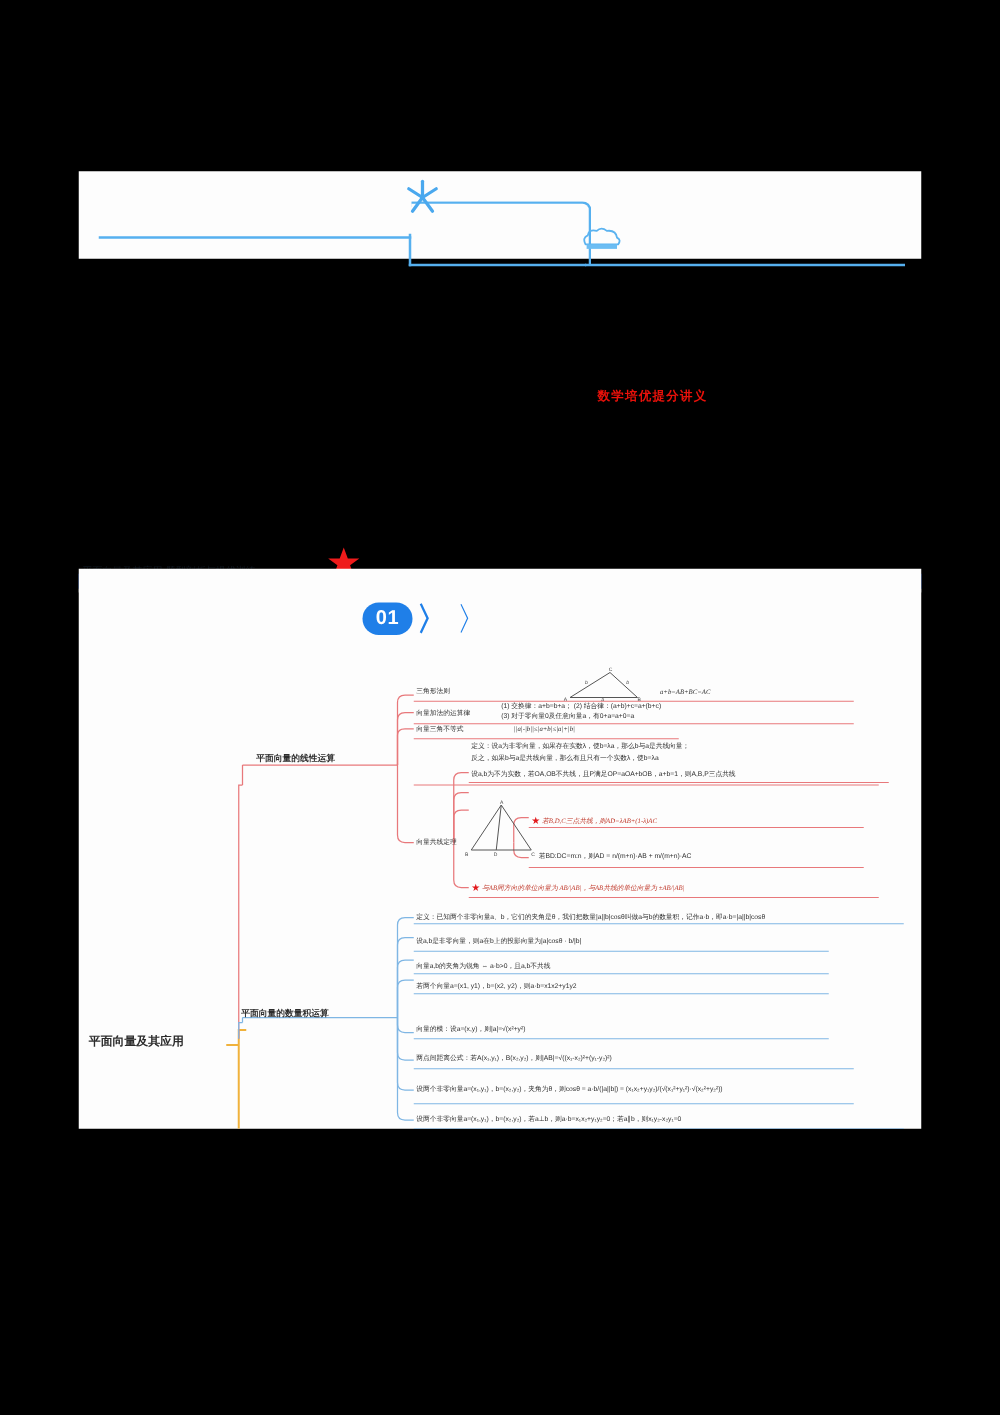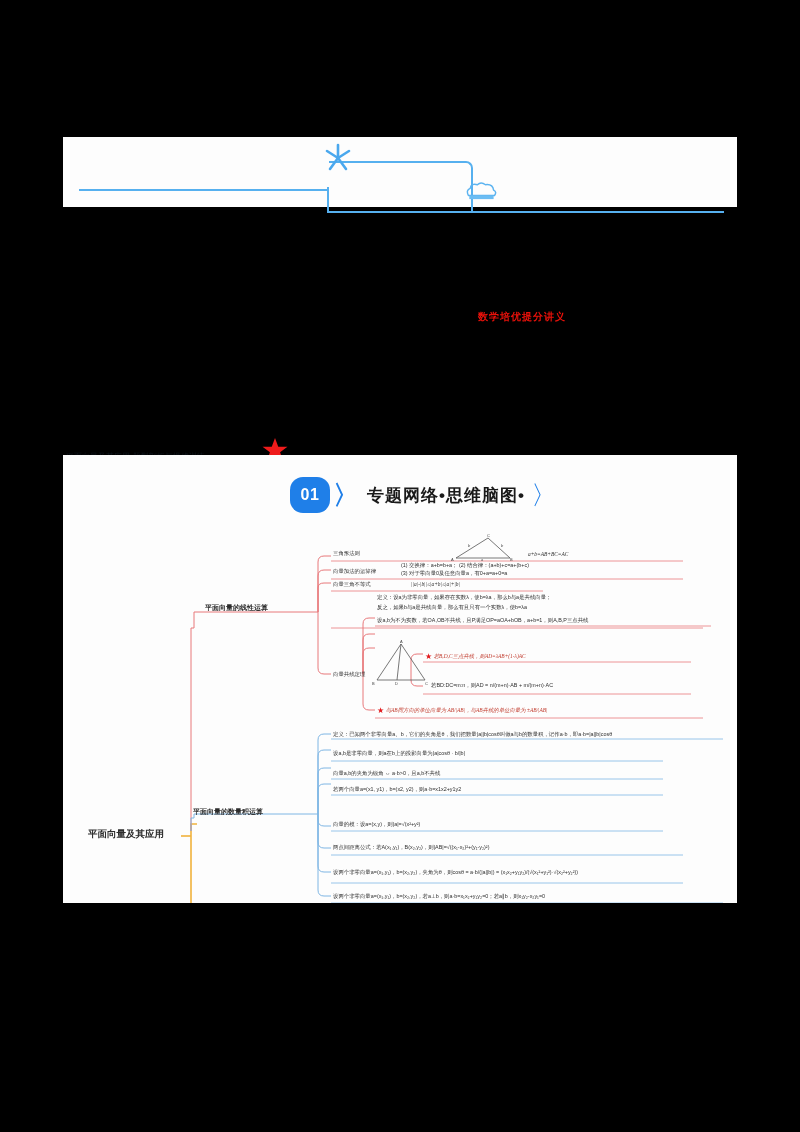--- a/index.html
+++ b/index.html
@@ -30,21 +30,21 @@
               color:#e8110a;letter-spacing:1px;filter:blur(.55px);white-space:nowrap;}
 
   
   .faint-line{position:absolute;left:66px;top:451px;width:400px;height:11px;
               color:#1b2a3a;font-size:8px;opacity:.52;overflow:hidden;white-space:nowrap;filter:blur(.6px);}
   .blue-bar{position:absolute;left:63px;top:459px;width:674px;height:12px;background:#1557e0;}
   .blue-bar-shadow{position:absolute;left:63px;top:471px;width:674px;height:3px;background:#b9bfc6;}
   .red-star-top{position:absolute;left:262px;top:437px;width:26px;height:26px;}
 
   .ribbon{position:absolute;left:290px;top:478px;height:34px;display:flex;align-items:center;}
-  .ribbon-badge{width:40px;height:36px;border-radius:13px;background:#1f7fe8;color:#fff;
+  .ribbon-badge{width:40px;height:26px;border-radius:13px;background:#1f7fe8;color:#fff;
                 font-size:16px;font-weight:bold;display:flex;align-items:center;justify-content:center;
                 letter-spacing:.5px;}
   .ribbon-chev{margin-left:3px;color:#1f7fe8;font-size:26px;font-weight:bold;line-height:26px;}
   .ribbon-text{margin-left:8px;font-size:17px;font-weight:bold;color:#1a1a1a;letter-spacing:1px;
                white-space:nowrap;}
   .ribbon-tail{margin-left:6px;color:#1f7fe8;font-size:26px;line-height:26px;}
 
   
   #map{position:absolute;left:63px;top:528px;width:674px;height:375px;}
   #map svg{position:absolute;left:0;top:0;}
@@ -90,21 +90,20 @@
 <div class="blue-bar-shadow"></div>
 <svg class="red-star-top" viewBox="0 0 24 24">
   <path d="M12 1 L15 9 L23.5 9 L16.7 14 L19.4 22 L12 17.2 L4.6 22 L7.3 14 L0.5 9 L9 9 Z" fill="#ef1b1b"></path>
 </svg>
 
 <div class="sheet" id="sheet-body"></div>
 
 <div class="ribbon">
   <div class="ribbon-badge">01</div>
   <div class="ribbon-chev">〉</div>
-  <div class="ribbon-text">专题网络•思维脑图•</div>
   <div class="ribbon-tail">〉</div>
 </div>
 
 <div id="map">
 
   <svg width="674" height="375">
 
     <g fill="none" stroke="#f0b23c" stroke-width="1.6">
       <path d="M118 308 H128 V308"></path>
       <path d="M128 308 V375"></path>
@@ -158,21 +157,21 @@
       <line x1="268" y1="233" x2="600" y2="233"></line>
       <line x1="268" y1="251" x2="600" y2="251"></line>
       <line x1="268" y1="267" x2="600" y2="267"></line>
       <line x1="268" y1="303" x2="600" y2="303"></line>
       <line x1="268" y1="327" x2="620" y2="327"></line>
       <line x1="268" y1="355" x2="620" y2="355"></line>
       <line x1="268" y1="375" x2="660" y2="375"></line>
     </g>
   </svg>
 
-  <div class="nd root" style="left:8px;top:300px;margin-left:17px;">平面向量及其应用</div>
+  <div class="nd root" style="left:8px;top:300px;">平面向量及其应用</div>
 
   <div class="nd lvl1" style="left:142px;top:76px;">平面向量的线性运算</div>
 
   <div class="nd lvl2" style="left:270px;top:22px;">三角形法则</div>
 
   <svg style="position:absolute;left:385px;top:6px;width:70px;height:28px;" viewBox="0 0 70 28">
     <polygon points="8,24 62,24 40,4" fill="none" stroke="#555" stroke-width=".8"></polygon>
     <text x="3" y="27" font-size="4" fill="#444">A</text>
     <text x="62" y="27" font-size="4" fill="#444">B</text>
     <text x="39" y="3" font-size="4" fill="#444">C</text>

